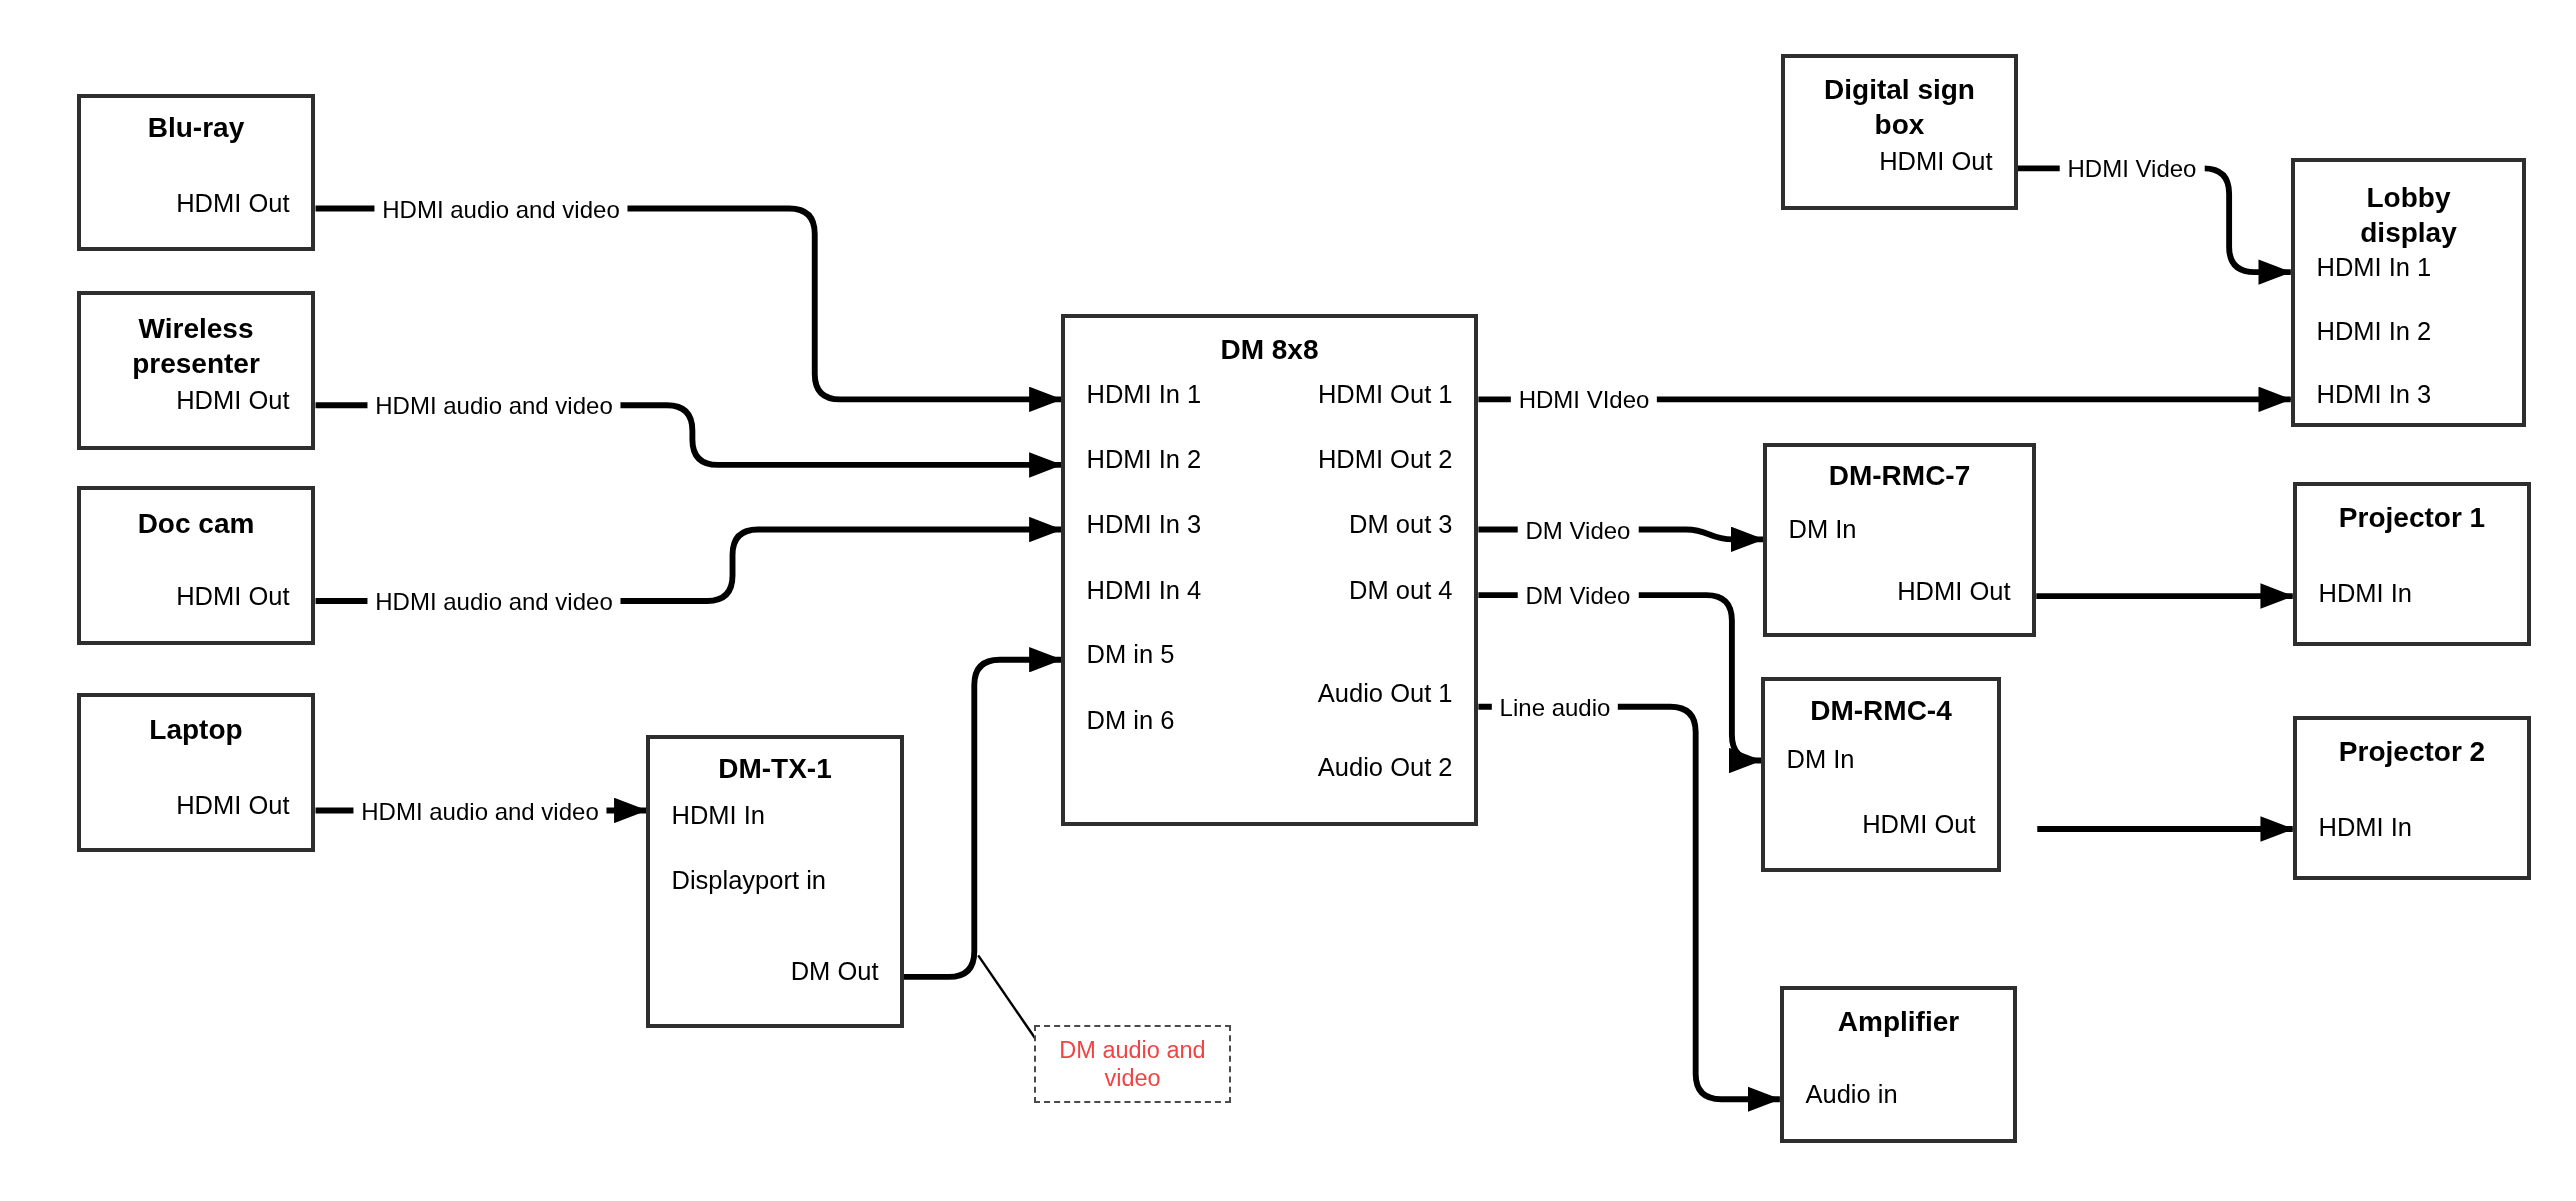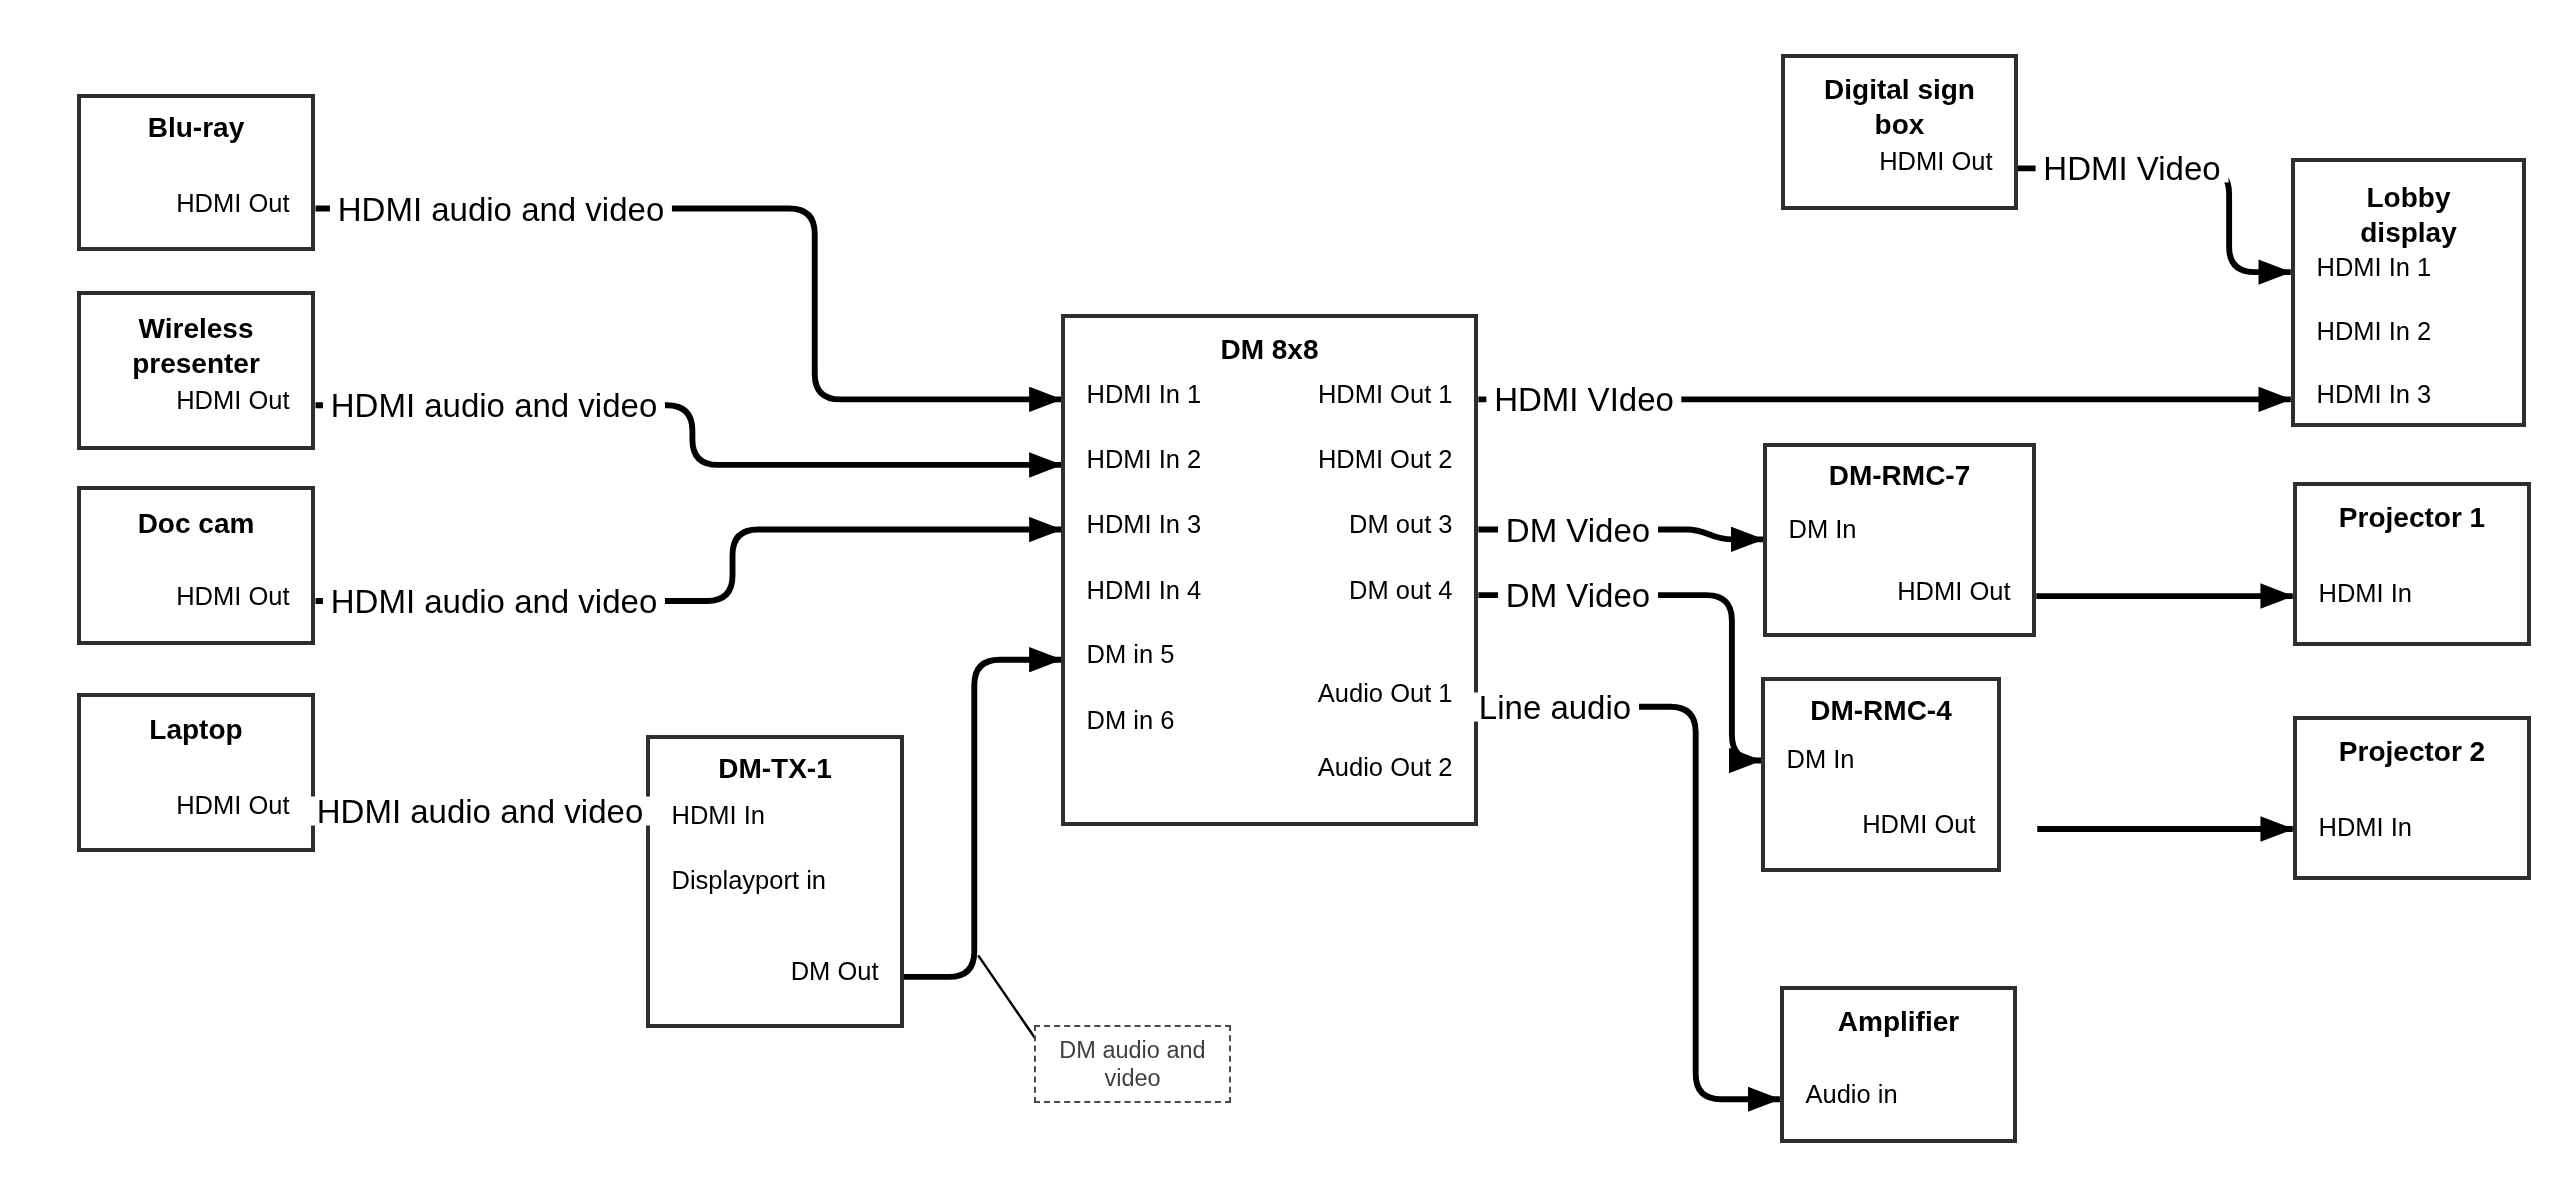--- a/index.html
+++ b/index.html
@@ -51,38 +51,38 @@
     color: #000000;
     white-space: nowrap;
     padding: 0 21.5px;
   }
   .port.align-left  { text-align: left; }
   .port.align-right { text-align: right; }
   .wire-label {
     position: absolute;
     transform: translate(-50%, -50%);
     background: #ffffff;
-    font-size: 33px;
+    font-size: 24px;
     line-height: 29px;
     color: #000000;
     padding: 0 7.8px;
     white-space: nowrap;
   }
   .annotation-box {
     position: absolute;
     box-sizing: border-box;
     border: 2px dashed #4a4a4a;
     background: #ffffff;
     display: flex;
     flex-direction: column;
     align-items: center;
     justify-content: center;
     font-size: 23.5px;
     line-height: 28px;
-    color: #404040;
+    color: #ef4444;
     text-align: center;
   }
 </style>
 </head>
 <body>
 
 <div id="diagram">
     <svg id="wires-svg" viewBox="0 0 2631 1227">
       <defs>
         <marker id="arrowhead" viewBox="0 0 34 26" markerWidth="34" markerHeight="26" refX="33" refY="13" orient="auto" markerUnits="userSpaceOnUse">

